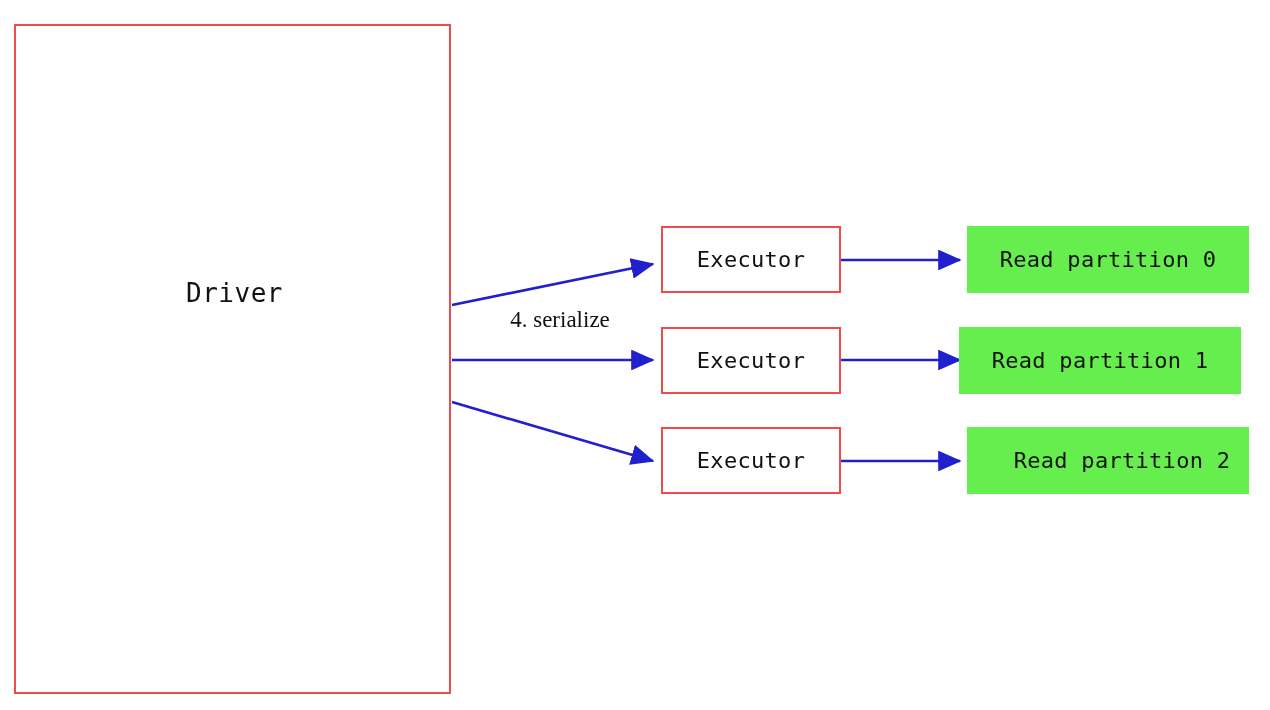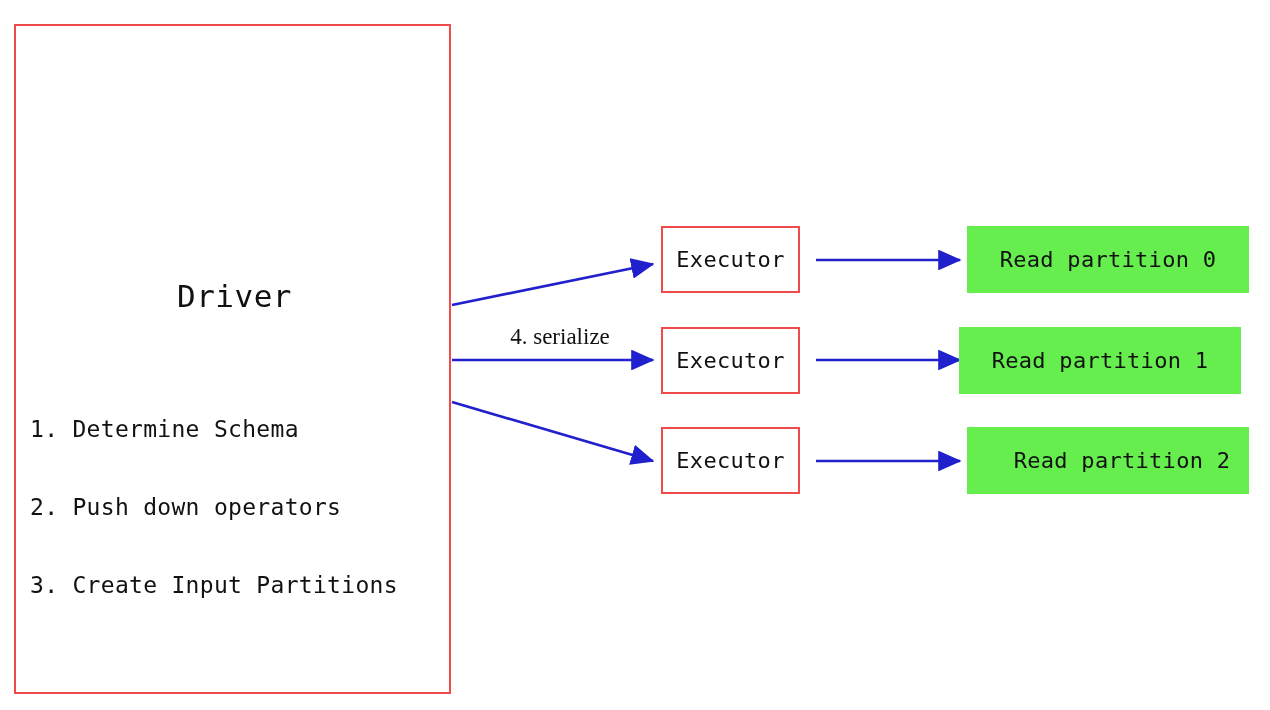--- a/index.html
+++ b/index.html
@@ -38,21 +38,21 @@
     border: 2px solid #ef4b4b;
     background: #ffffff;
   }
   .driver-title {
     position: absolute;
     left: 0;
     top: 252px;
     width: 437px;
     text-align: center;
     font-family: "DejaVu Sans Mono", "Liberation Mono", monospace;
-    font-size: 31px;
+    font-size: 26px;
     color: #111111;
     letter-spacing: 0.5px;
   }
   .driver-steps {
     position: absolute;
     left: 14px;
     top: 338px;
     width: 420px;
     font-family: "DejaVu Sans Mono", "Liberation Mono", monospace;
     font-size: 23px;
@@ -60,21 +60,21 @@
     color: #111111;
     white-space: pre;
     letter-spacing: 0.3px;
   }
   .driver-step {
     display: block;
   }
   
   .executor-box {
     position: absolute;
-    width: 139px;
+    width: 180px;
     height: 67px;
     box-sizing: border-box;
     border: 2px solid #ef4b4b;
     background: #ffffff;
     display: flex;
     align-items: center;
     justify-content: center;
   }
   .executor-label {
     font-family: "DejaVu Sans Mono", "Liberation Mono", monospace;
@@ -108,21 +108,21 @@
     color: #111111;
     text-align: center;
     white-space: nowrap;
   }
   .edge-label .l1,
   .edge-label .l2 {
     display: block;
   }
   #edge-label-serialize {
     left: 480px;
-    top: 324px;
+    top: 307px;
     width: 160px;
   }
   #edge-label-create-reader {
     left: 829px;
     top: 307px;
     width: 120px;
   }
 </style>
 </head>
 <body>
@@ -144,25 +144,20 @@
 
     <line x1="816" y1="260" x2="960" y2="260" stroke="#2020cc" stroke-width="2.6" marker-end="url(#arrowhead)"></line>
 
     <line x1="816" y1="360" x2="960" y2="360" stroke="#2020cc" stroke-width="2.6" marker-end="url(#arrowhead)"></line>
 
     <line x1="816" y1="461" x2="960" y2="461" stroke="#2020cc" stroke-width="2.6" marker-end="url(#arrowhead)"></line>
   </svg>
 
   <div class="driver-box">
     <div class="driver-title">Driver</div>
-    <div class="driver-steps">
-      <span class="driver-step">1. Determine Schema</span>
-      <span class="driver-step">2. Push down operators</span>
-      <span class="driver-step">3. Create Input Partitions</span>
-    </div>
   </div>
 
   <div class="executor-box" style="left:661px; top:226px;">
     <span class="executor-label">Executor</span>
   </div>
   <div class="executor-box" style="left:661px; top:327px;">
     <span class="executor-label">Executor</span>
   </div>
   <div class="executor-box" style="left:661px; top:427px;">
     <span class="executor-label">Executor</span>

